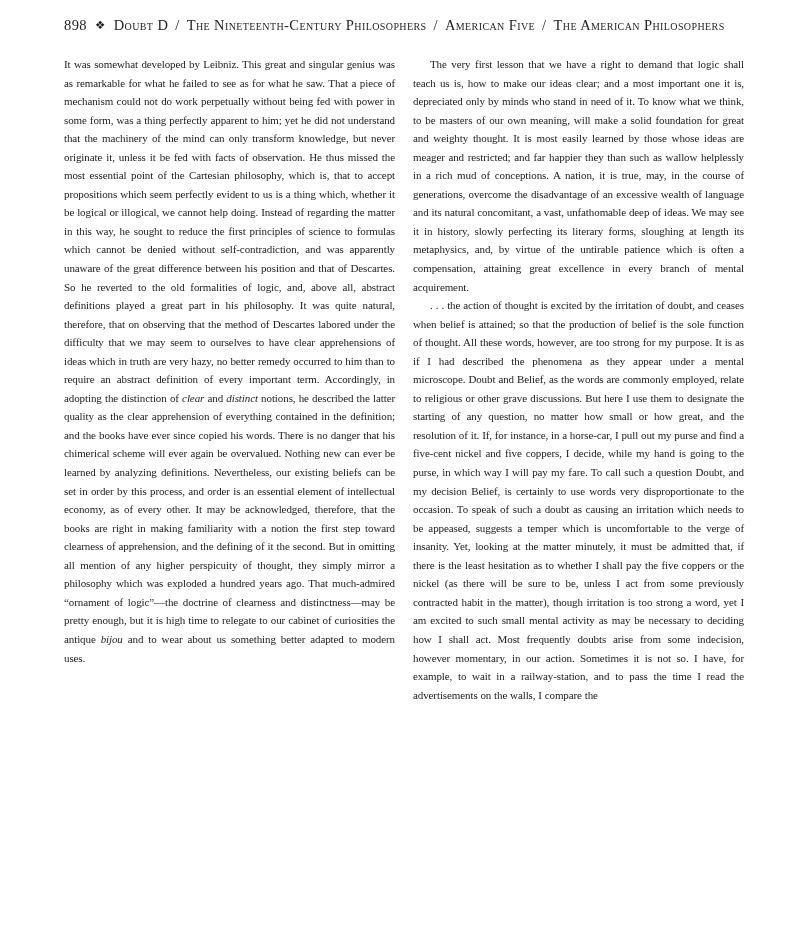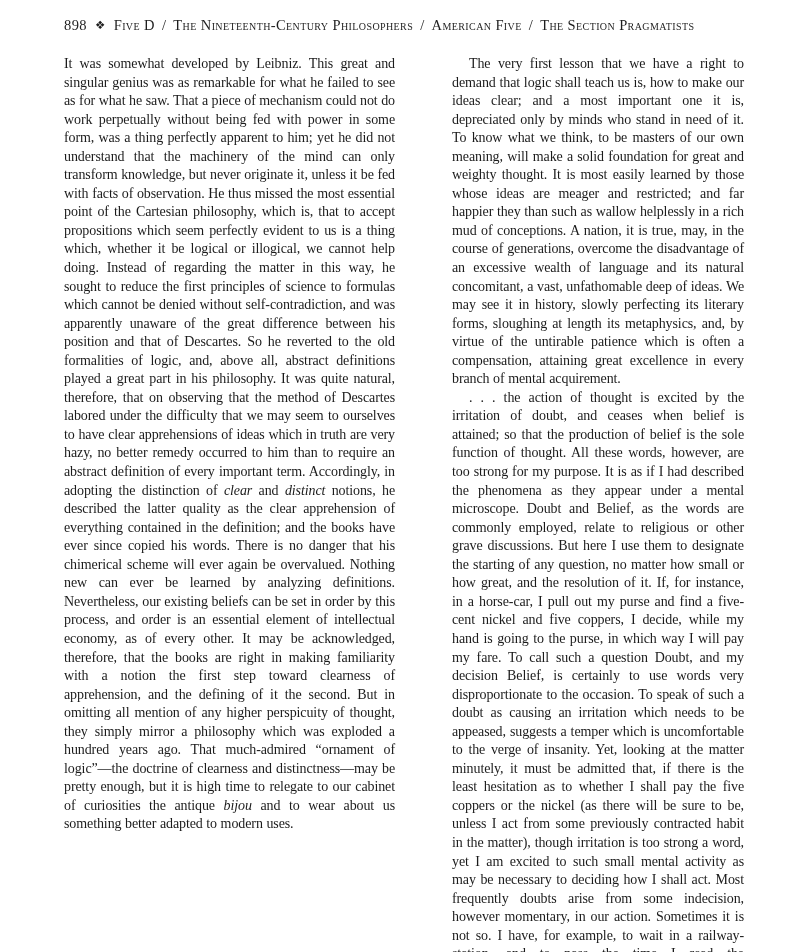--- a/index.html
+++ b/index.html
@@ -34,35 +34,35 @@
     width: 681px;
     display: flex;
     gap: 18px;
   }
   .col {
     width: 331px;
     flex: 0 0 331px;
   }
   p.para {
     margin: 0;
-    font-size: 14px;
+    font-size: 11px;
     line-height: 18.55px;
     text-align: justify;
     letter-spacing: -0.1px;
     word-spacing: 0.2px;
   }
-  p.para.indent { text-indent: 17px; margin-left: 39px; }
+  p.para.indent { text-indent: 17px; }
 </style>
 </head>
 <body>
 
 <div class="page">
 
   <header class="running-head">
-    <span class="pagenum">898</span><span class="diamond">❖</span><span class="breadcrumb"><span>Five D</span><span class="sep">/</span><span>The Nineteenth-Century Philosophers</span><span class="sep">/</span><span>American Five</span><span class="sep">/</span><span>The Section Pragmatists</span></span>
+    <span class="pagenum">898</span><span class="diamond">❖</span><span class="breadcrumb"><span>Doubt D</span><span class="sep">/</span><span>The Nineteenth-Century Philosophers</span><span class="sep">/</span><span>American Five</span><span class="sep">/</span><span>The American Philosophers</span></span>
   </header>
 
   <main class="columns">
     <section class="col">
         <p class="para">It was somewhat developed by Leibniz. This great and singular genius was as remarkable for what he failed to see as for what he saw. That a piece of mechanism could not do work perpetually without being fed with power in some form, was a thing perfectly apparent to him; yet he did not understand that the machinery of the mind can only transform knowledge, but never originate it, unless it be fed with facts of observation. He thus missed the most essential point of the Cartesian philosophy, which is, that to accept propositions which seem perfectly evident to us is a thing which, whether it be logical or illogical, we cannot help doing. Instead of regarding the matter in this way, he sought to reduce the first principles of science to formulas which cannot be denied without self-contradiction, and was apparently unaware of the great difference between his position and that of Descartes. So he reverted to the old formalities of logic, and, above all, abstract definitions played a great part in his philosophy. It was quite natural, therefore, that on observing that the method of Descartes labored under the difficulty that we may seem to ourselves to have clear apprehensions of ideas which in truth are very hazy, no better remedy occurred to him than to require an abstract definition of every important term. Accordingly, in adopting the distinction of <i>clear</i> and <i>distinct</i> notions, he described the latter quality as the clear apprehension of everything contained in the definition; and the books have ever since copied his words. There is no danger that his chimerical scheme will ever again be overvalued. Nothing new can ever be learned by analyzing definitions. Nevertheless, our existing beliefs can be set in order by this process, and order is an essential element of intellectual economy, as of every other. It may be acknowledged, therefore, that the books are right in making familiarity with a notion the first step toward clearness of apprehension, and the defining of it the second. But in omitting all mention of any higher perspicuity of thought, they simply mirror a philosophy which was exploded a hundred years ago. That much-admired “ornament of logic”—the doctrine of clearness and distinctness—may be pretty enough, but it is high time to relegate to our cabinet of curiosities the antique <i>bijou</i> and to wear about us something better adapted to modern uses.</p>
       </section>
     <section class="col">
         <p class="para indent">The very first lesson that we have a right to demand that logic shall teach us is, how to make our ideas clear; and a most important one it is, depreciated only by minds who stand in need of it. To know what we think, to be masters of our own meaning, will make a solid foundation for great and weighty thought. It is most easily learned by those whose ideas are meager and restricted; and far happier they than such as wallow helplessly in a rich mud of conceptions. A nation, it is true, may, in the course of generations, overcome the disadvantage of an excessive wealth of language and its natural concomitant, a vast, unfathomable deep of ideas. We may see it in history, slowly perfecting its literary forms, sloughing at length its metaphysics, and, by virtue of the untirable patience which is often a compensation, attaining great excellence in every branch of mental acquirement.</p>
         <p class="para indent">. . . the action of thought is excited by the irritation of doubt, and ceases when belief is attained; so that the production of belief is the sole function of thought. All these words, however, are too strong for my purpose. It is as if I had described the phenomena as they appear under a mental microscope. Doubt and Belief, as the words are commonly employed, relate to religious or other grave discussions. But here I use them to designate the starting of any question, no matter how small or how great, and the resolution of it. If, for instance, in a horse-car, I pull out my purse and find a five-cent nickel and five coppers, I decide, while my hand is going to the purse, in which way I will pay my fare. To call such a question Doubt, and my decision Belief, is certainly to use words very disproportionate to the occasion. To speak of such a doubt as causing an irritation which needs to be appeased, suggests a temper which is uncomfortable to the verge of insanity. Yet, looking at the matter minutely, it must be admitted that, if there is the least hesitation as to whether I shall pay the five coppers or the nickel (as there will be sure to be, unless I act from some previously contracted habit in the matter), though irritation is too strong a word, yet I am excited to such small mental activity as may be necessary to deciding how I shall act. Most frequently doubts arise from some indecision, however momentary, in our action. Sometimes it is not so. I have, for example, to wait in a railway-station, and to pass the time I read the advertisements on the walls, I compare the</p>
       </section>

